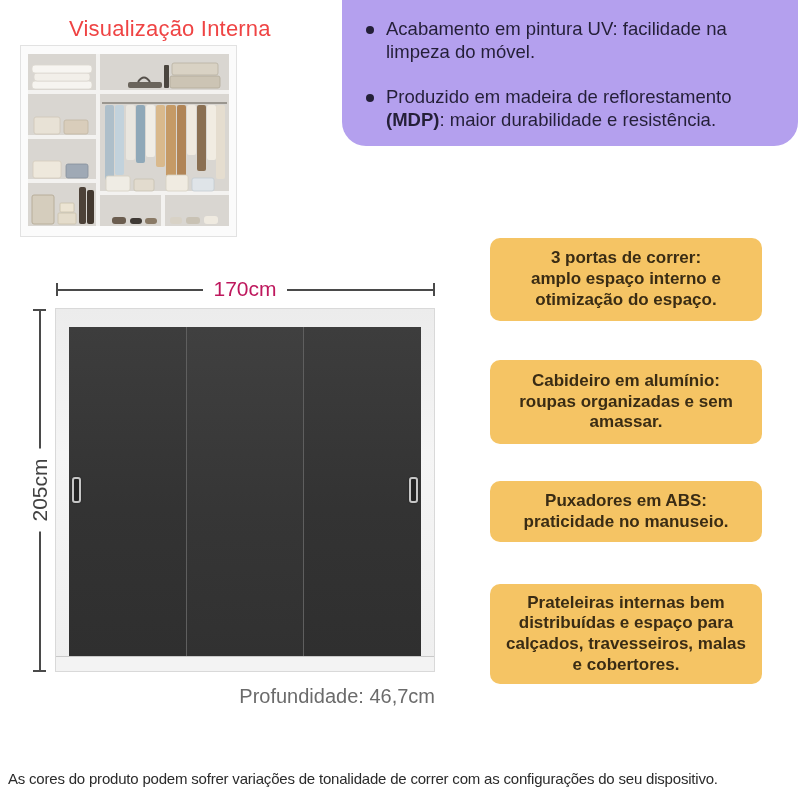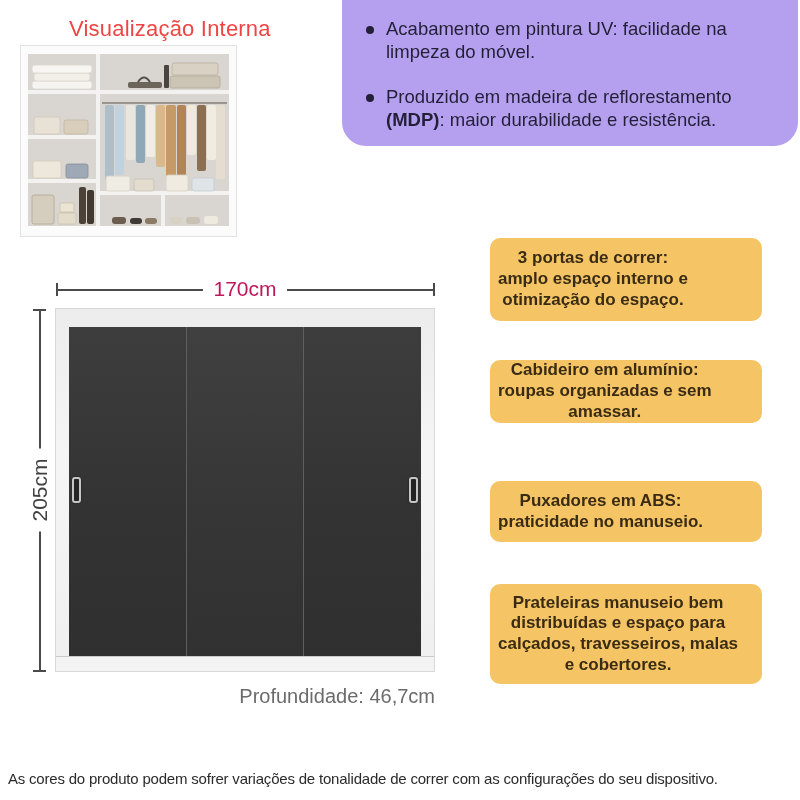--- a/index.html
+++ b/index.html
@@ -25,29 +25,29 @@
   .pbullet{display:flex;gap:12px;margin-bottom:23px;}
   .pbullet .dot{flex:none;width:8px;height:8px;border-radius:50%;background:#241f38;margin-top:8px;}
   .pbullet .ptext{
     font-size:18.5px;line-height:1.22;font-weight:500;white-space:pre-line;
   }
   .pbullet .ptext b{font-weight:700;}
   
   .feature-card{
     position:absolute;left:490px;width:272px;
     background:#f5c464;border-radius:10px;
-    display:flex;align-items:center;justify-content:flex-start;
+    display:flex;align-items:center;justify-content:center;
     box-sizing:border-box;padding:6px 8px;
   }
   .feature-card .ftext{
     font-size:17px;line-height:1.22;font-weight:700;color:#3a2c14;
     text-align:center;white-space:pre-line;
   }
   .card-doors{top:238px;height:83px;}
-  .card-rail{top:360px;height:63px;}
+  .card-rail{top:360px;height:84px;}
   .card-handles{top:481px;height:61px;}
   .card-shelves{top:584px;height:100px;}
   
   .dim{position:absolute;background:#4a4a4a;}
   .dim-label{
     position:absolute;font-size:21px;color:#be185d;background:#ffffff;
     text-align:center;
   }
   .width-label{left:203px;top:277px;width:84px;}
   .height-label-wrap{
@@ -197,21 +197,21 @@
 <div class="feature-card card-rail">
   <div class="ftext">Cabideiro em alumínio:
 roupas organizadas e sem
 amassar.</div>
 </div>
 <div class="feature-card card-handles">
   <div class="ftext">Puxadores em ABS:
 praticidade no manuseio.</div>
 </div>
 <div class="feature-card card-shelves">
-  <div class="ftext">Prateleiras manuseio bem
+  <div class="ftext">Prateleiras internas bem
 distribuídas e espaço para
 calçados, travesseiros, malas
 e cobertores.</div>
 </div>
 
 <div>
   <div class="dim" style="left:56px;top:283px;width:2px;height:13px;"></div>
   <div class="dim" style="left:57px;top:289px;width:377px;height:2px;"></div>
   <div class="dim" style="left:433px;top:283px;width:2px;height:13px;"></div>
   <div class="dim-label width-label">170cm</div>

